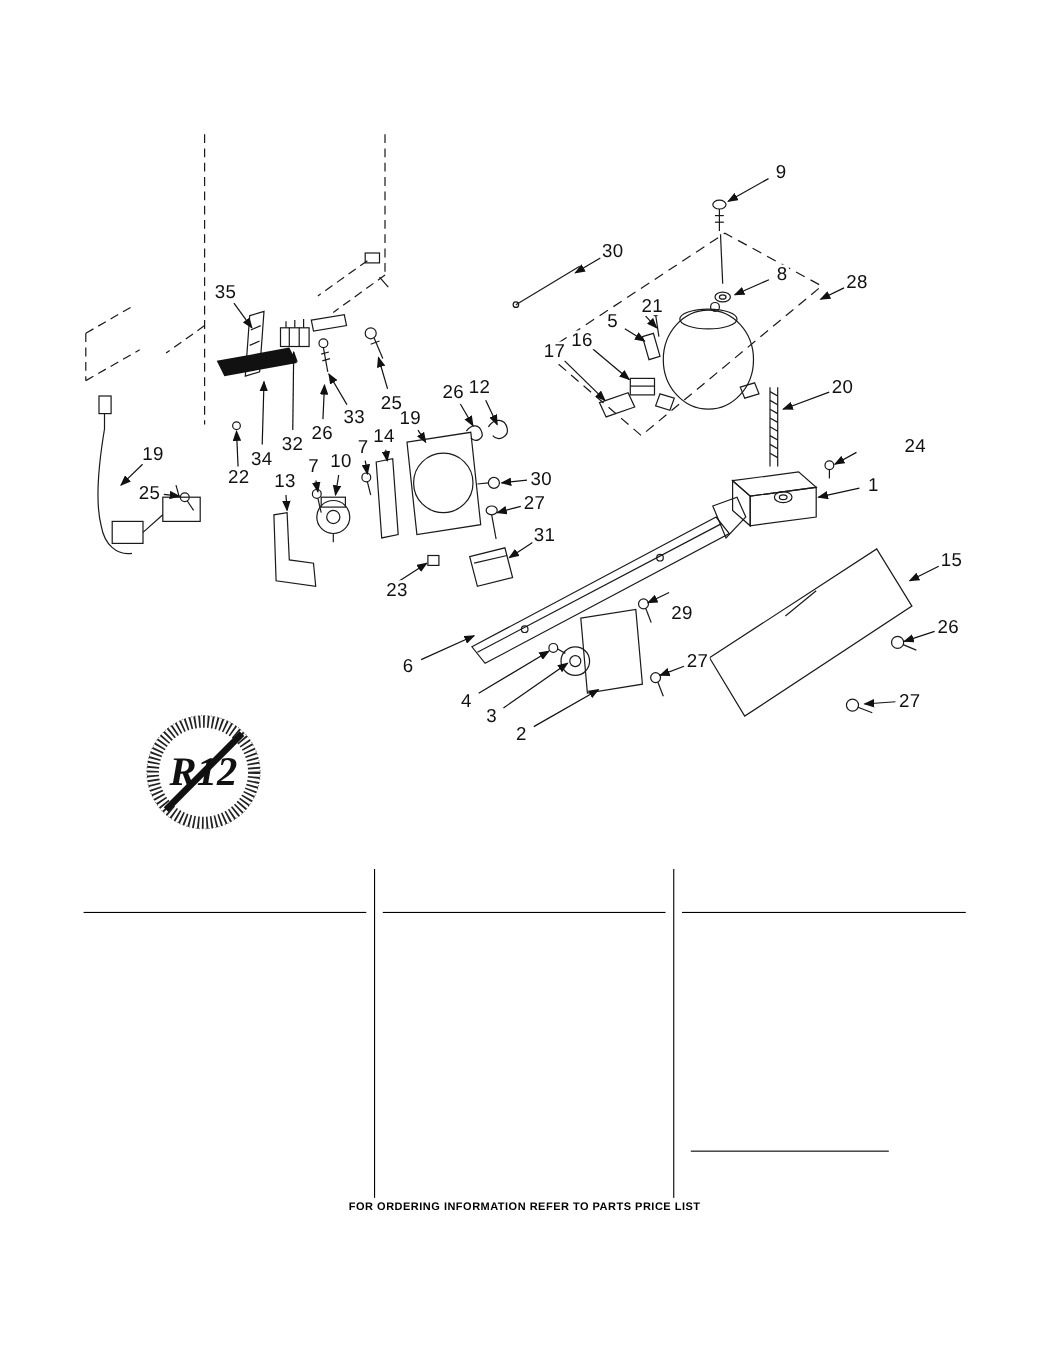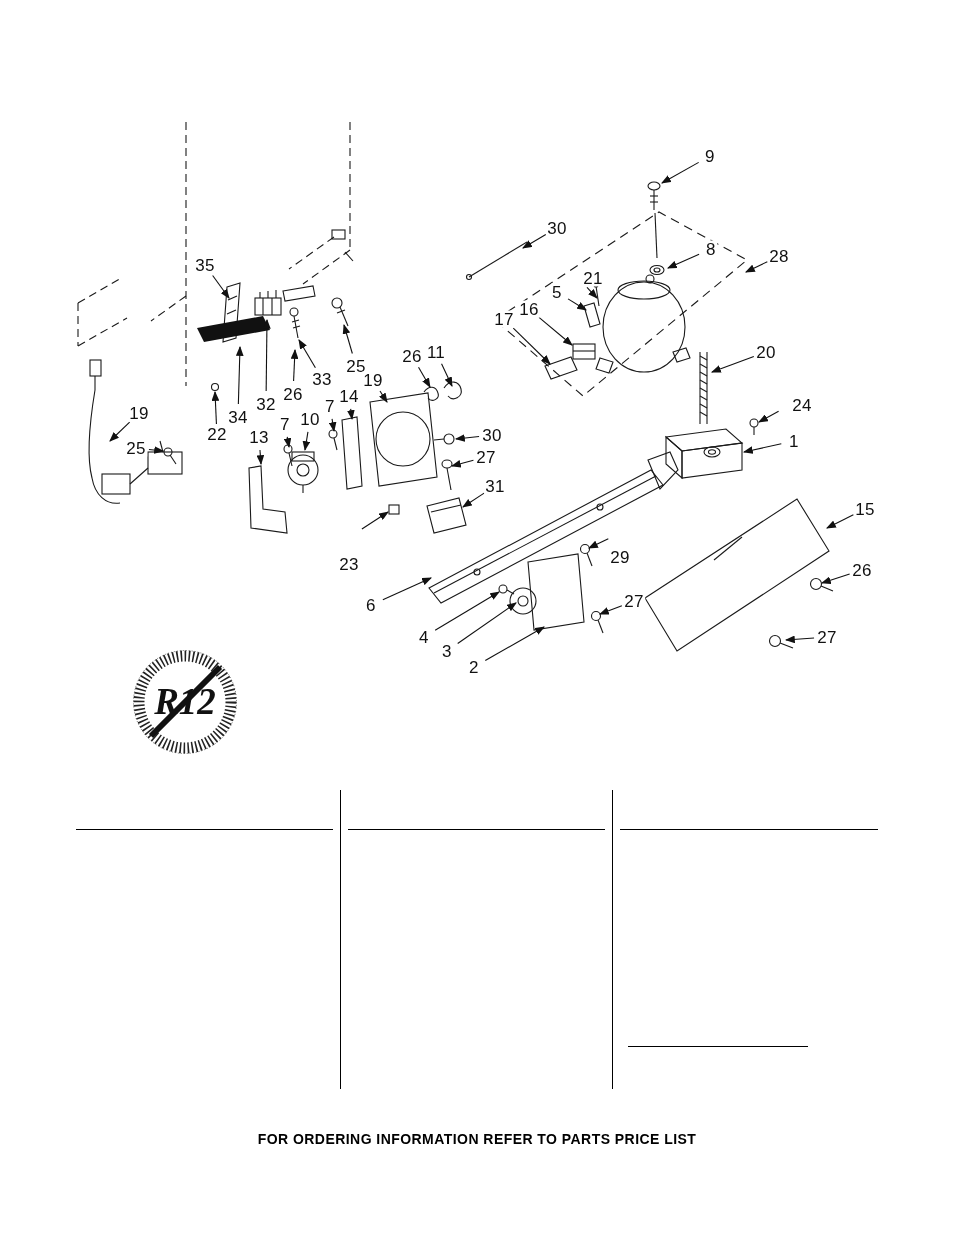--- a/index.html
+++ b/index.html
@@ -11,22 +11,22 @@
   }
   .art { position:absolute; left:0; top:0; }
   .callout-layer { position:absolute; left:0; top:0; width:954px; height:1235px; pointer-events:none; }
   .callout {
     position:absolute; transform:translate(-50%,-50%);
     font-size:17px; color:#111; letter-spacing:.3px; white-space:nowrap;
     background:#fff; padding:0 1px; line-height:1;
   }
   .rule { position:absolute; background:#000; }
   .footer {
-    position:absolute; left:0; top:1131px; width:100%;
-    text-align:center; font-size:14px; font-weight:bold;
+    position:absolute; left:0; top:1092px; width:100%;
+    text-align:center; font-size:10px; font-weight:bold;
     letter-spacing:.45px; color:#000;
   }
   .logo { position:absolute; left:129px; top:646px; }
 </style>
 </head>
 <body>
 
 <div class="page">
 
   <svg class="art" width="954" height="1235" viewBox="0 0 954 1235">
@@ -240,43 +240,43 @@
       <div class="callout" style="left: 557px; top: 228px;">30</div>
       <div class="callout" style="left: 711px; top: 249px;">8</div>
       <div class="callout" style="left: 779px; top: 256px;">28</div>
       <div class="callout" style="left: 205px; top: 265px;">35</div>
       <div class="callout" style="left: 578px; top: 278px; margin-left: 15px;">21</div>
       <div class="callout" style="left: 557px; top: 292px;">5</div>
       <div class="callout" style="left: 529px; top: 309px;">16</div>
       <div class="callout" style="left: 504px; top: 319px;">17</div>
       <div class="callout" style="left: 766px; top: 352px;">20</div>
       <div class="callout" style="left: 412px; top: 356px;">26</div>
-      <div class="callout" style="left: 436px; top: 352px;">11</div>
+      <div class="callout" style="left: 436px; top: 352px;">12</div>
       <div class="callout" style="left: 356px; top: 366px;">25</div>
       <div class="callout" style="left: 322px; top: 379px;">33</div>
       <div class="callout" style="left: 373px; top: 380px;">19</div>
       <div class="callout" style="left: 349px; top: 396px;">14</div>
       <div class="callout" style="left: 293px; top: 394px;">26</div>
       <div class="callout" style="left: 266px; top: 404px;">32</div>
       <div class="callout" style="left: 330px; top: 406px;">7</div>
-      <div class="callout" style="left: 802px; top: 405px;">24</div>
+      <div class="callout" style="left: 832px; top: 405px;">24</div>
       <div class="callout" style="left: 139px; top: 413px;">19</div>
       <div class="callout" style="left: 238px; top: 417px;">34</div>
       <div class="callout" style="left: 310px; top: 419px;">10</div>
       <div class="callout" style="left: 285px; top: 424px;">7</div>
       <div class="callout" style="left: 217px; top: 434px;">22</div>
       <div class="callout" style="left: 259px; top: 437px;">13</div>
       <div class="callout" style="left: 492px; top: 435px;">30</div>
       <div class="callout" style="left: 794px; top: 441px;">1</div>
       <div class="callout" style="left: 136px; top: 448px;">25</div>
       <div class="callout" style="left: 486px; top: 457px;">27</div>
       <div class="callout" style="left: 495px; top: 486px;">31</div>
       <div class="callout" style="left: 865px; top: 509px;">15</div>
       <div class="callout" style="left: 620px; top: 557px;">29</div>
-      <div class="callout" style="left: 349px; top: 536px; margin-top: 28px;">23</div>
+      <div class="callout" style="left: 361px; top: 536px;">23</div>
       <div class="callout" style="left: 862px; top: 570px;">26</div>
       <div class="callout" style="left: 634px; top: 601px;">27</div>
       <div class="callout" style="left: 371px; top: 605px;">6</div>
       <div class="callout" style="left: 827px; top: 637px;">27</div>
       <div class="callout" style="left: 424px; top: 637px;">4</div>
       <div class="callout" style="left: 447px; top: 651px;">3</div>
       <div class="callout" style="left: 474px; top: 667px;">2</div>
     </div>
 
   <svg class="logo" width="112" height="112" viewBox="0 0 112 112">

